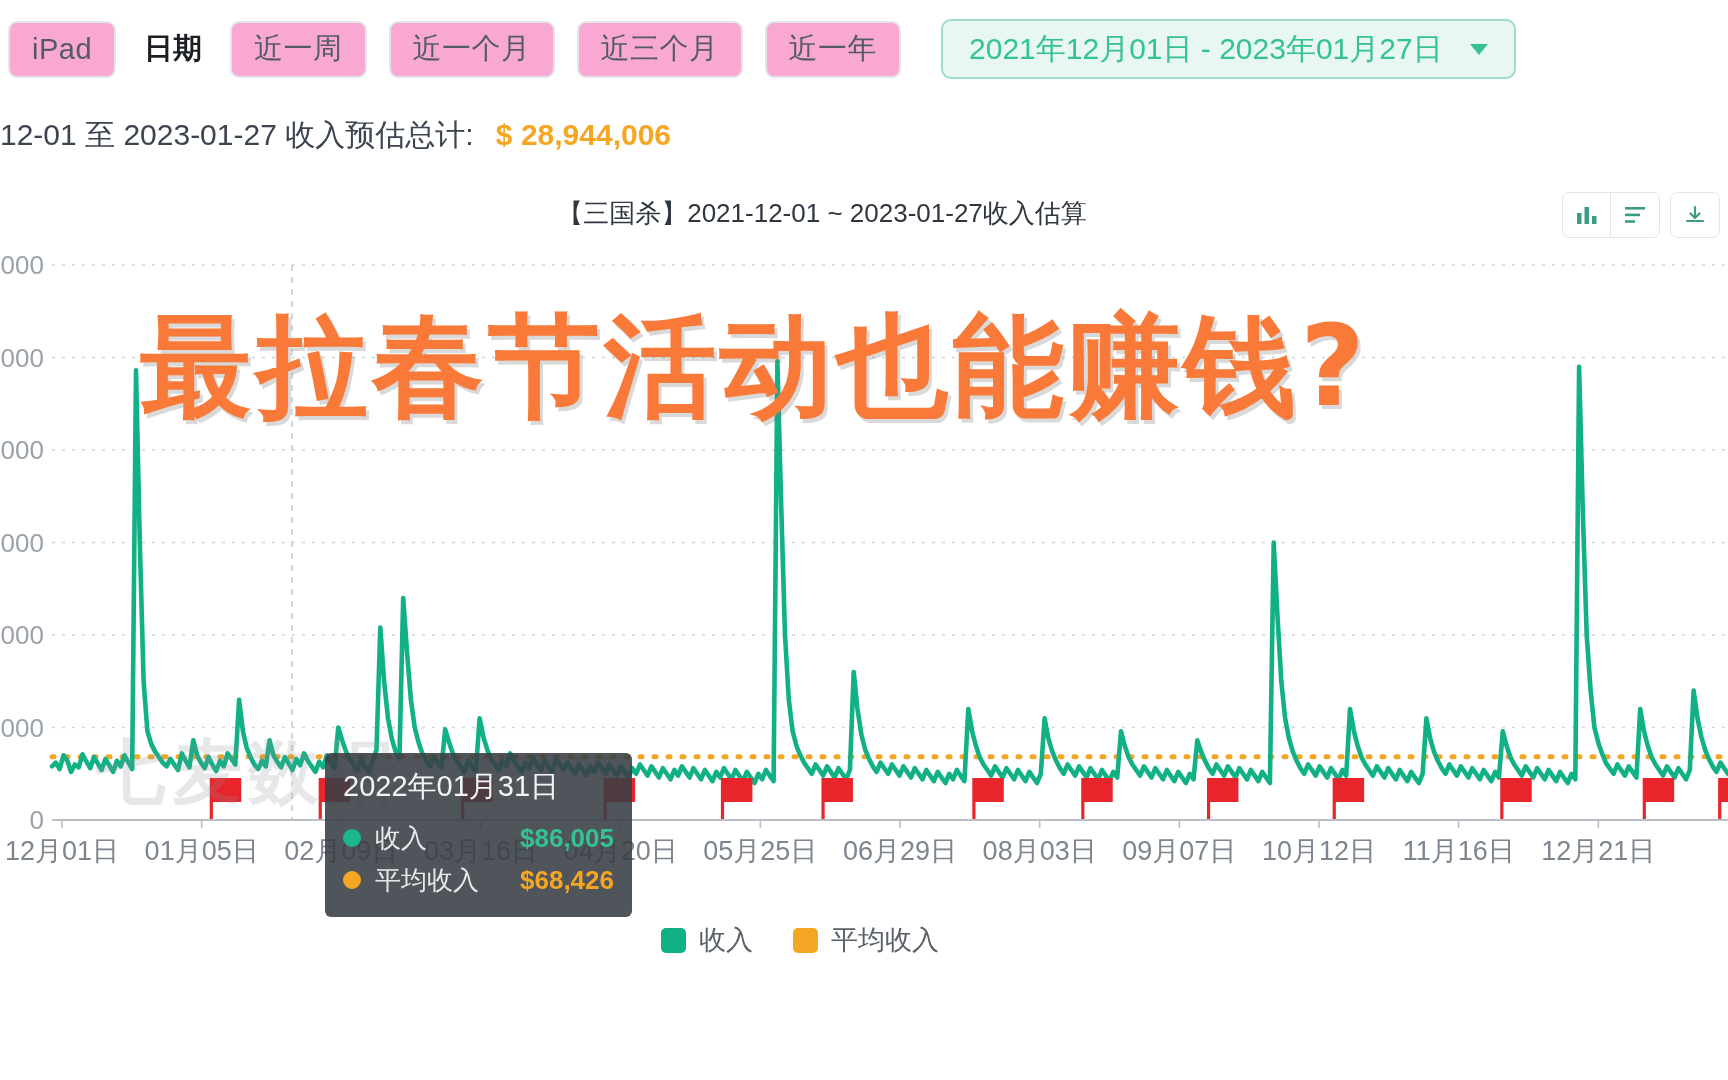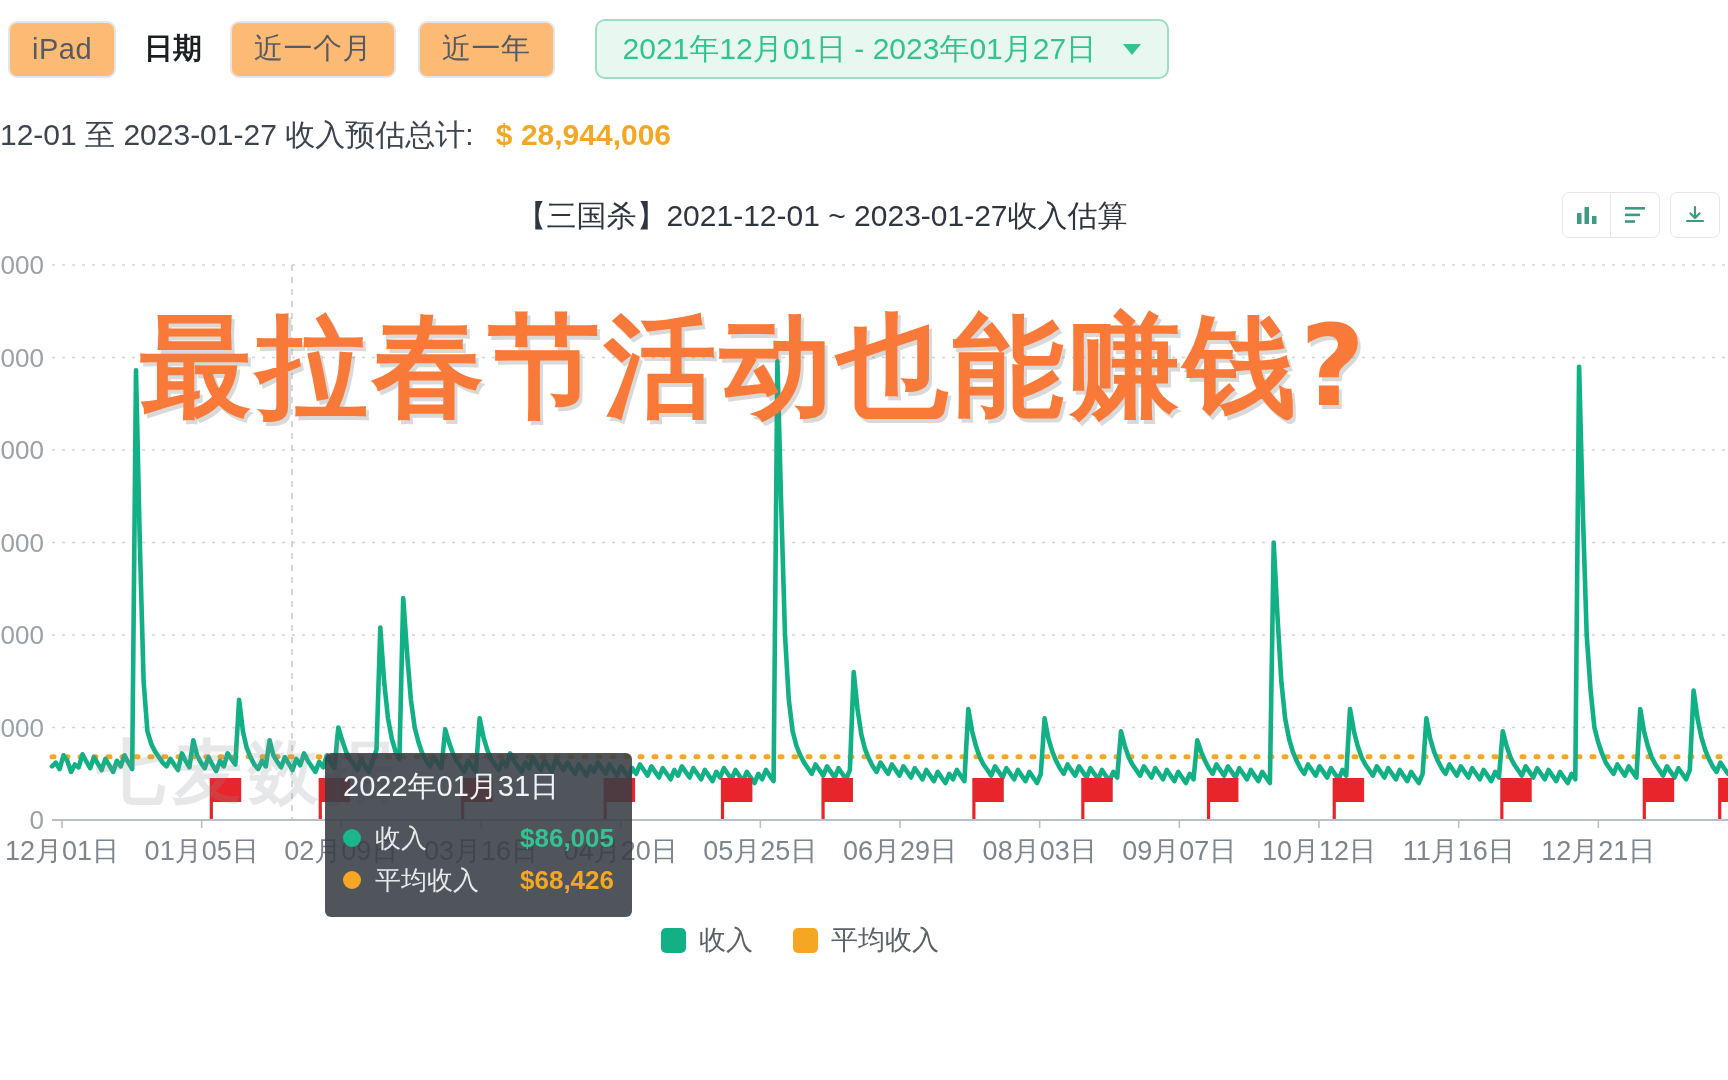--- a/index.html
+++ b/index.html
@@ -12,21 +12,21 @@
   #root { position: relative; width: 1728px; height: 1080px; background:#fff; }
 
   
   .toolbar {
     position: absolute; left: 0; top: 18px; width: 1728px; height: 62px;
     display: flex; align-items: center; gap: 0px;
     padding-left: 8px;
   }
   .pill {
     height: 57px; border-radius: 9px; border: 2px solid #e2e6ea;
-    background: #fdba74; color: #555b62;
+    background: #f9a8d4; color: #555b62;
     display: inline-flex; align-items: center; justify-content: center;
     font-size: 29px; letter-spacing: .5px; white-space: nowrap;
     padding: 0 22px; margin-right: 22px;
   }
   .pill.active {
     border-color: #35c292; color: #35c292; background: #eafaf4;
   }
   .plain-label {
     font-size: 29px; color: #1b1f23; font-weight: 700; white-space: nowrap;
     margin-right: 22px; padding: 0 6px;
@@ -44,21 +44,21 @@
   
   .summary {
     position: absolute; left: -10px; top: 115px;
     font-size: 30px; color: #3c4450; white-space: nowrap;
   }
   .summary .amt { color: #f5a623; font-weight: 700; margin-left: 14px; }
 
   
   .chart-title {
     position: absolute; left: 0; top: 196px; width: 1600px;
-    text-align: center; font-size: 30px; color: #2f3640; white-space: nowrap; padding-left: 44px;
+    text-align: center; font-size: 26px; color: #2f3640; white-space: nowrap; padding-left: 44px;
   }
   .chart-tools {
     position: absolute; right: 8px; top: 192px;
     display: flex; align-items: center;
   }
   .tool-group {
     display: flex; align-items: center; border: 1.5px solid #e3e7eb;
     border-radius: 7px; overflow: hidden; height: 46px; background:#fff;
   }
   .tool-btn {
@@ -125,21 +125,27 @@
 <body>
 
 <div id="root">
 
   <div class="toolbar">
     <div class="pill">
       <span>iPad</span>
     </div>
     <div class="plain-label">日期</div>
     <div class="pill">
+      <span>近一周</span>
+    </div>
+    <div class="pill">
       <span>近一个月</span>
+    </div>
+    <div class="pill">
+      <span>近三个月</span>
     </div>
     <div class="pill">
       <span>近一年</span>
     </div>
     <div class="daterange">
       <span>2021年12月01日 - 2023年01月27日</span>
       <span class="caret"></span>
     </div>
   </div>
 

